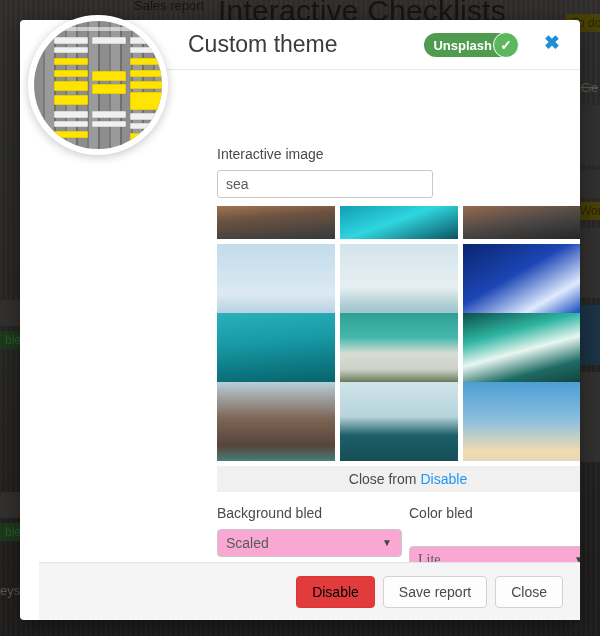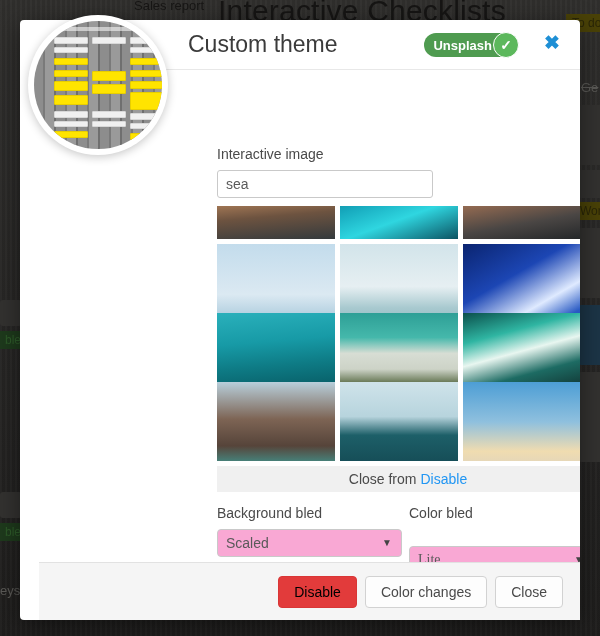--- a/index.html
+++ b/index.html
@@ -402,16 +402,16 @@
     <div class="field-label" style="left:370px; top:435px;">Color bled</div>
     <div class="select-box" style="left:370px; top:476px; width:185px;font-family:Liberation Serif, serif;">
       <span>Lite</span>
       <span class="select-arrow">▼</span>
     </div>
 
   </div>
 
   <div class="modal-footer">
     <button class="btn btn-danger">Disable</button>
-    <button class="btn btn-default">Color changes</button>
+    <button class="btn btn-default">Save report</button>
     <button class="btn btn-default">Close</button>
   </div>
 </div>
 
 </body></html>

